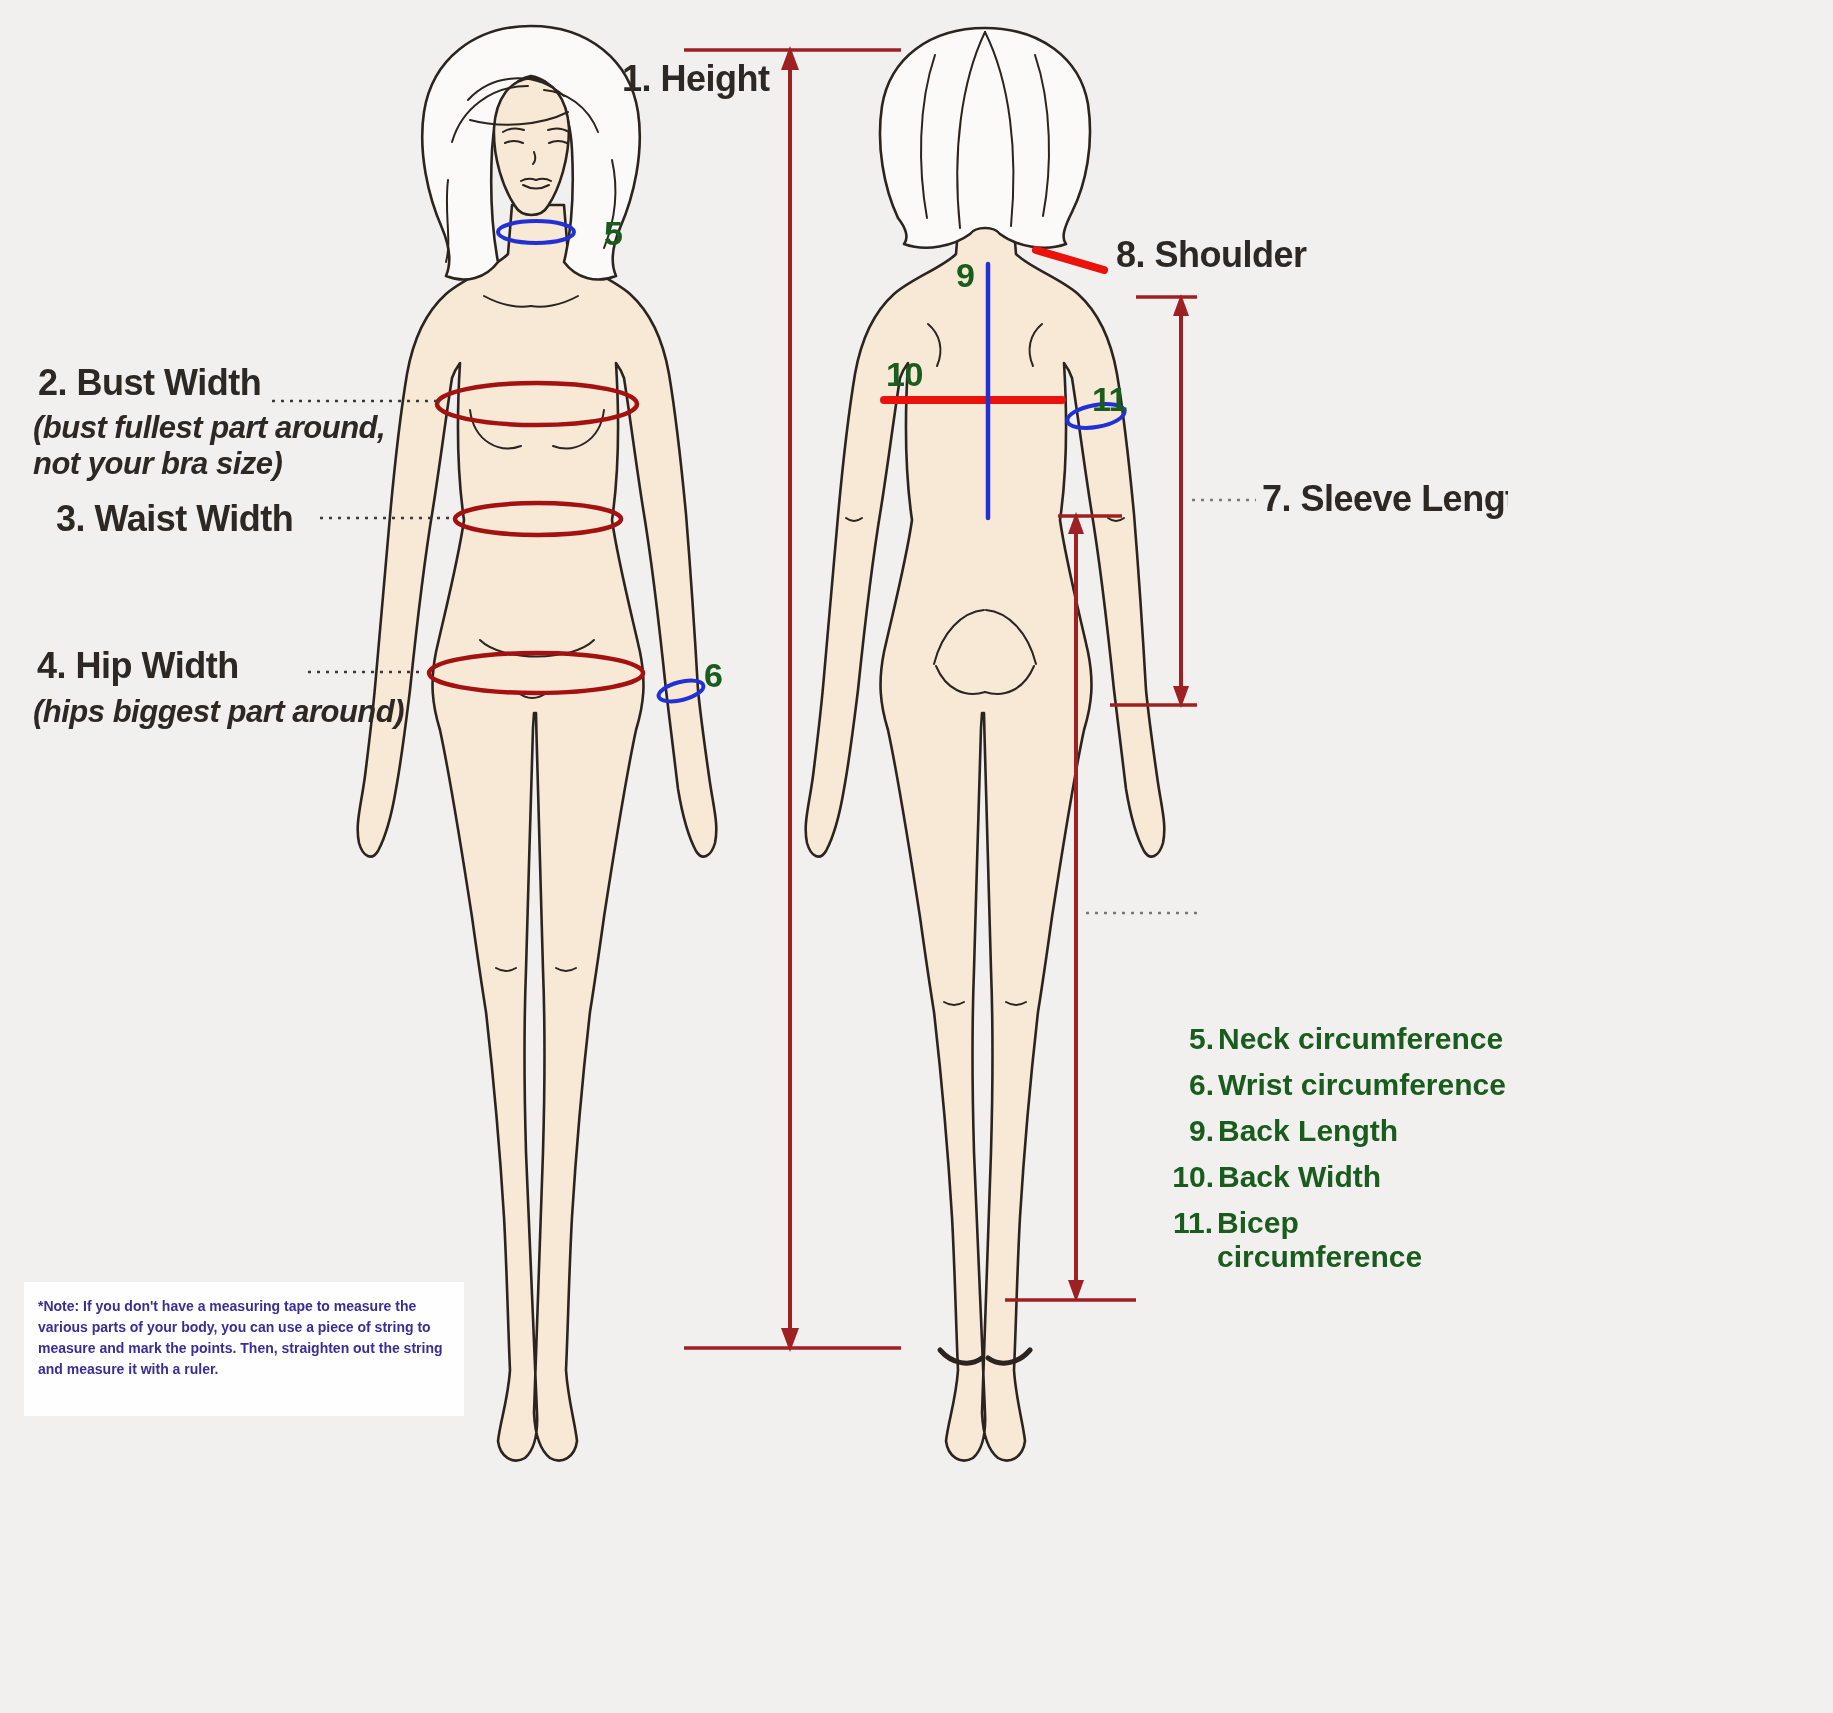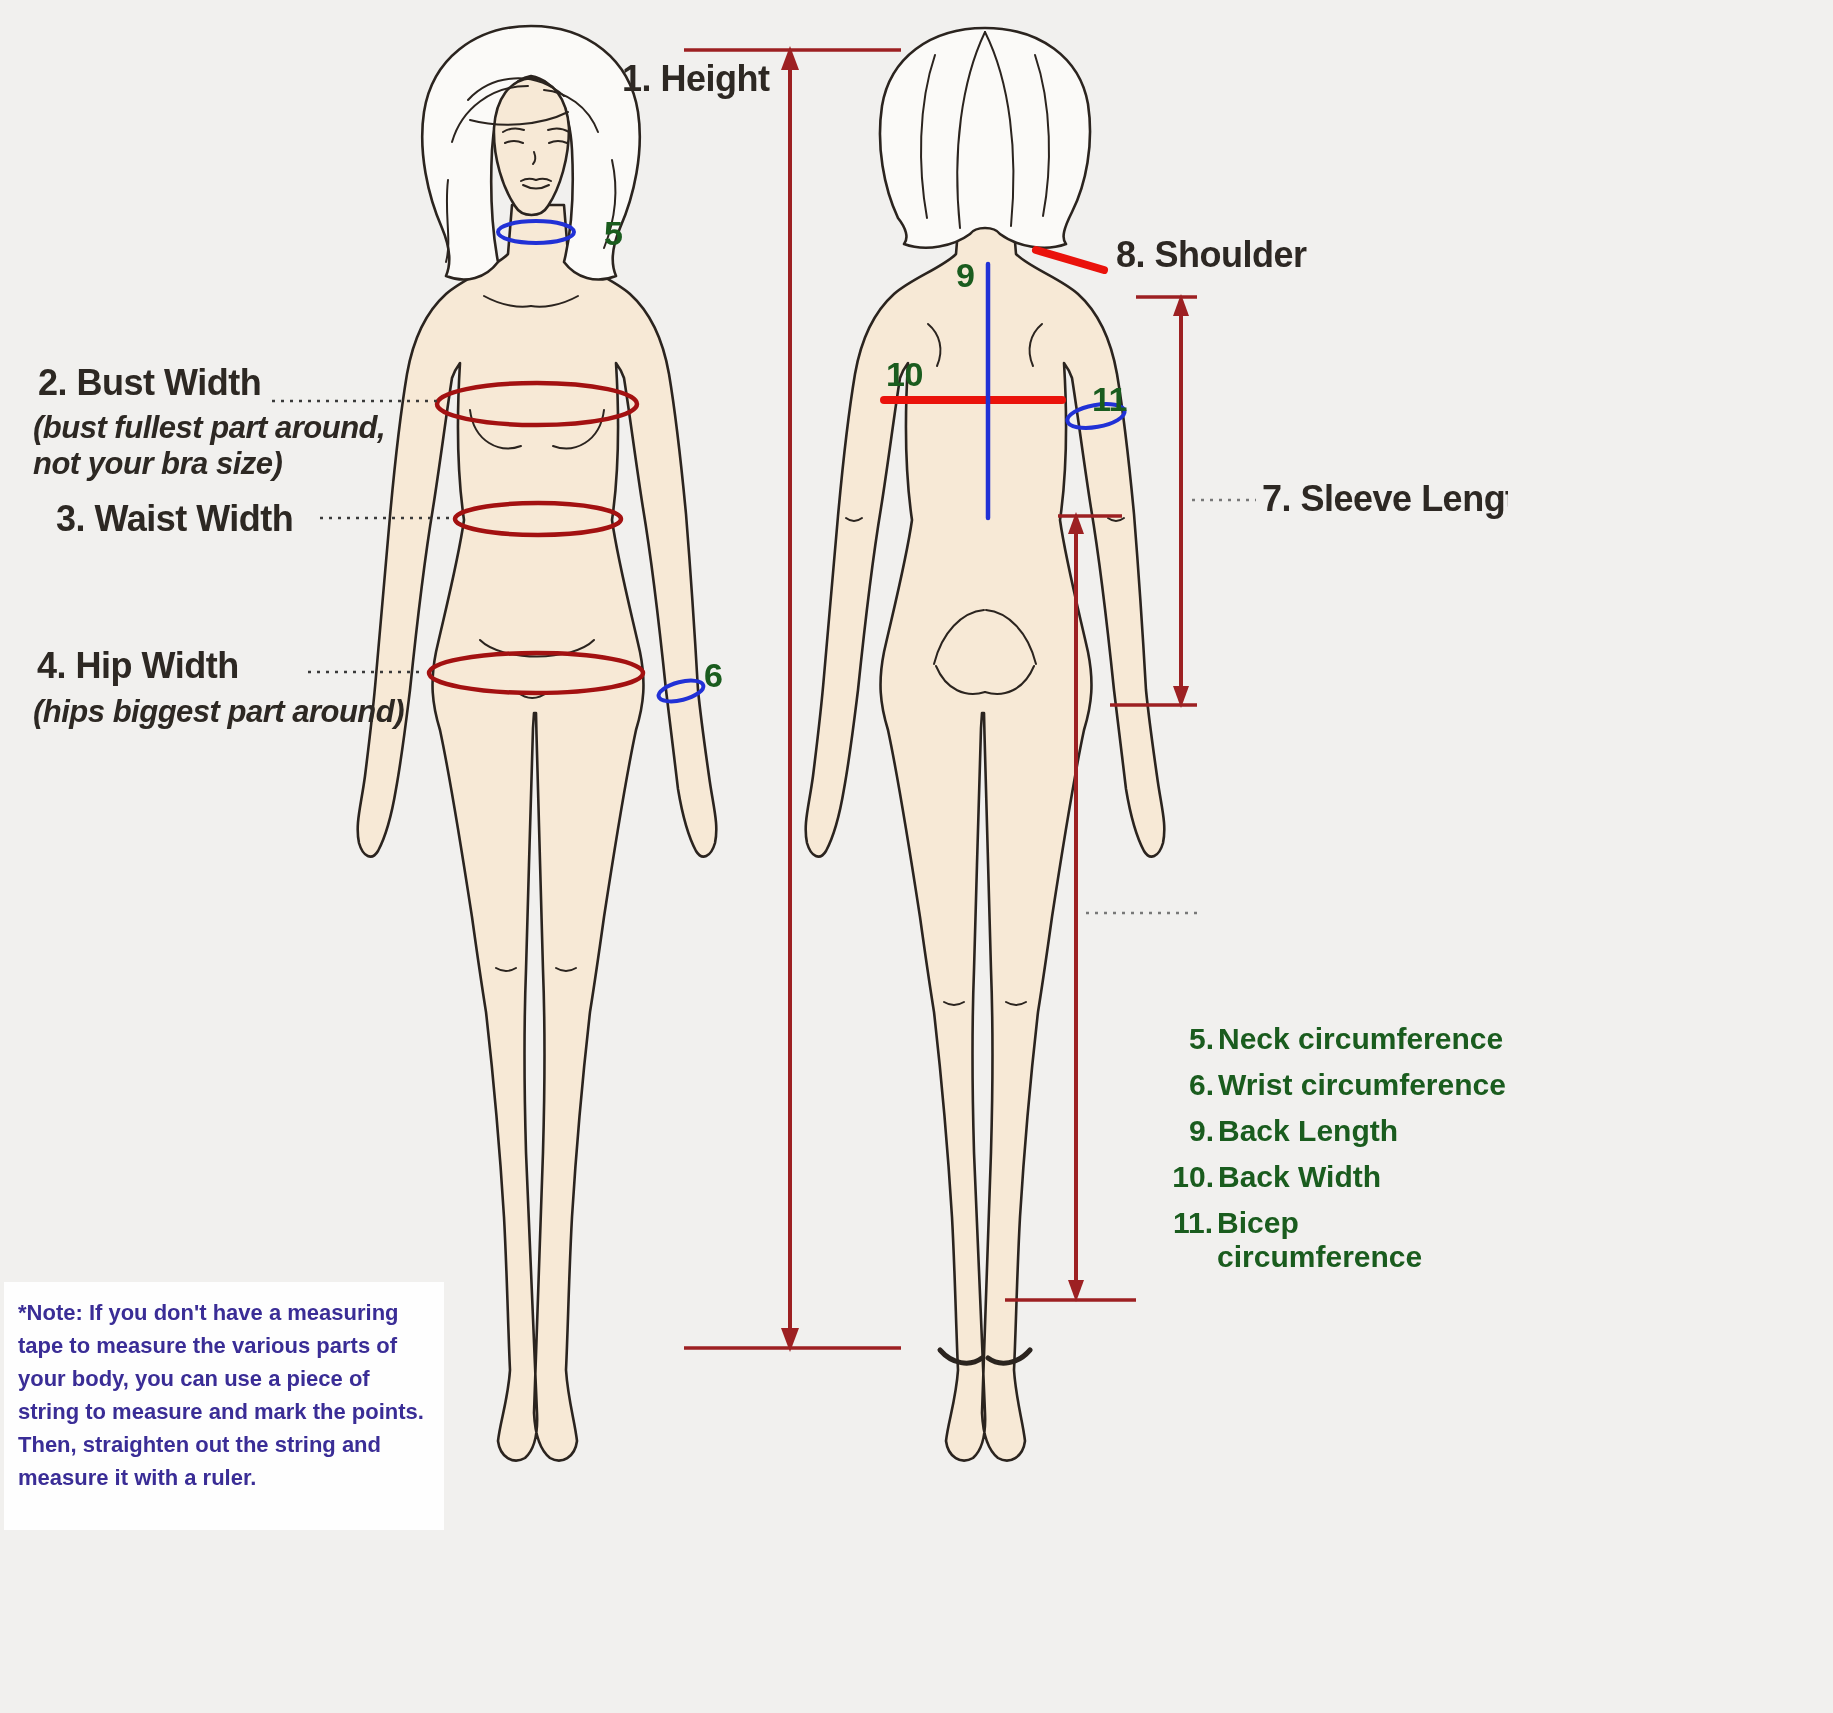--- a/index.html
+++ b/index.html
@@ -26,22 +26,22 @@
 
   
   .lbl{position:absolute;font-weight:700;color:var(--label,#2d2823);white-space:nowrap;letter-spacing:-0.5px;}
   .lbl.main{font-size:36px;}
   .lbl.sub{font-size:31px;font-style:italic;}
   .lbl.num{font-size:34px;color:var(--green,#1a5c1e);}
   .legend{position:absolute;left:1150px;top:1022px;color:var(--green,#1a5c1e);font-weight:700;font-size:30px;}
   .lrow{display:flex;margin-bottom:12px;}
   .lnum{width:64px;text-align:right;}
   .ltext{margin-left:4px;}
-  .note{position:absolute;left:4px;top:1282px;width:412px;background:var(--note-bg,#fefefe);
-        color:var(--note-purple,#3a2d96);font-weight:700;font-size:22px;line-height:1.5;
+  .note{position:absolute;left:24px;top:1282px;width:412px;background:var(--note-bg,#fefefe);
+        color:var(--note-purple,#3a2d96);font-weight:700;font-size:14px;line-height:1.5;
         padding:14px 14px 36px 14px;}
 </style>
 </head>
 <body>
 
 <div class="canvas">
 
   <svg width="1833" height="1713" viewBox="0 0 1833 1713">
 
     <g>

